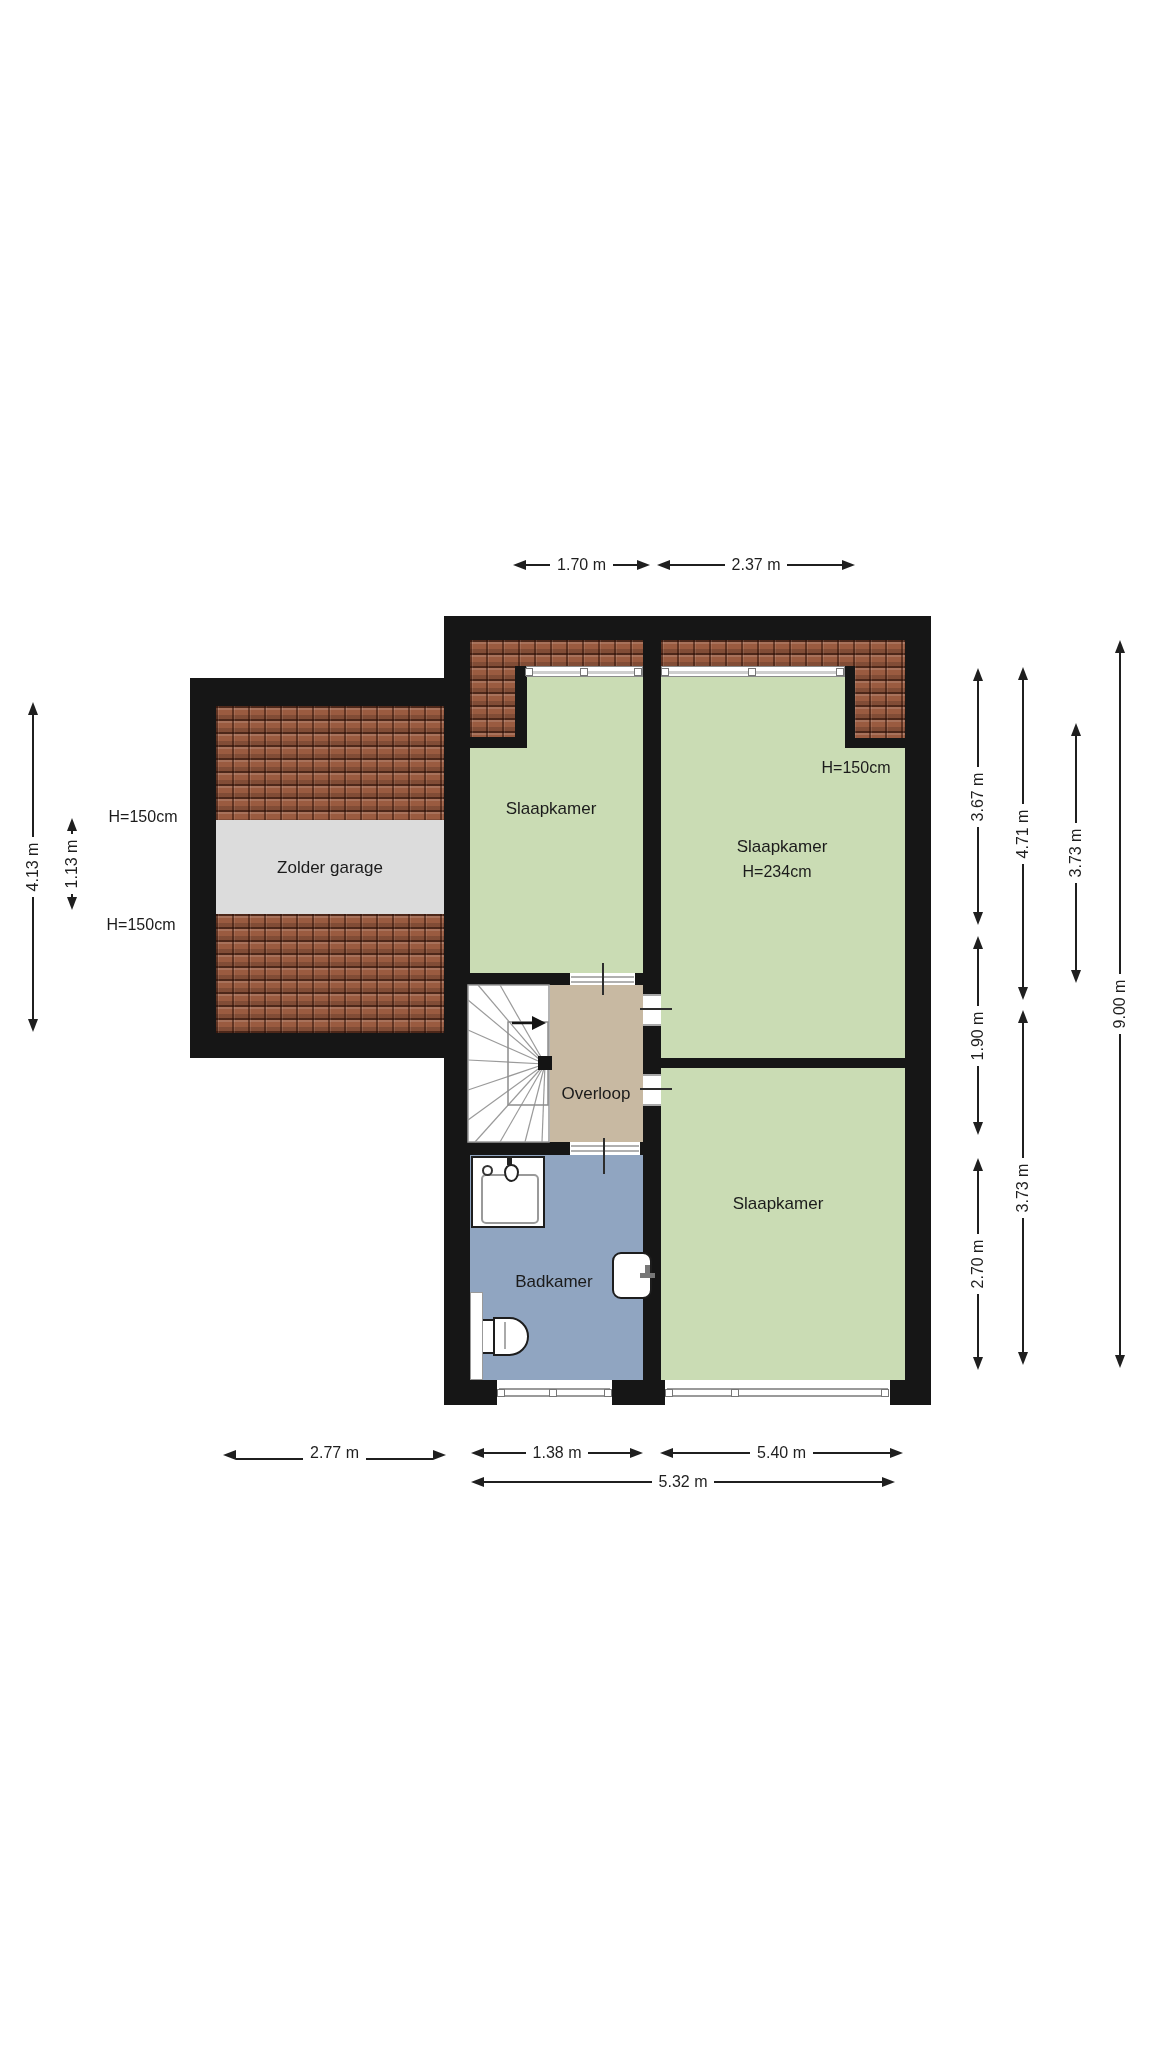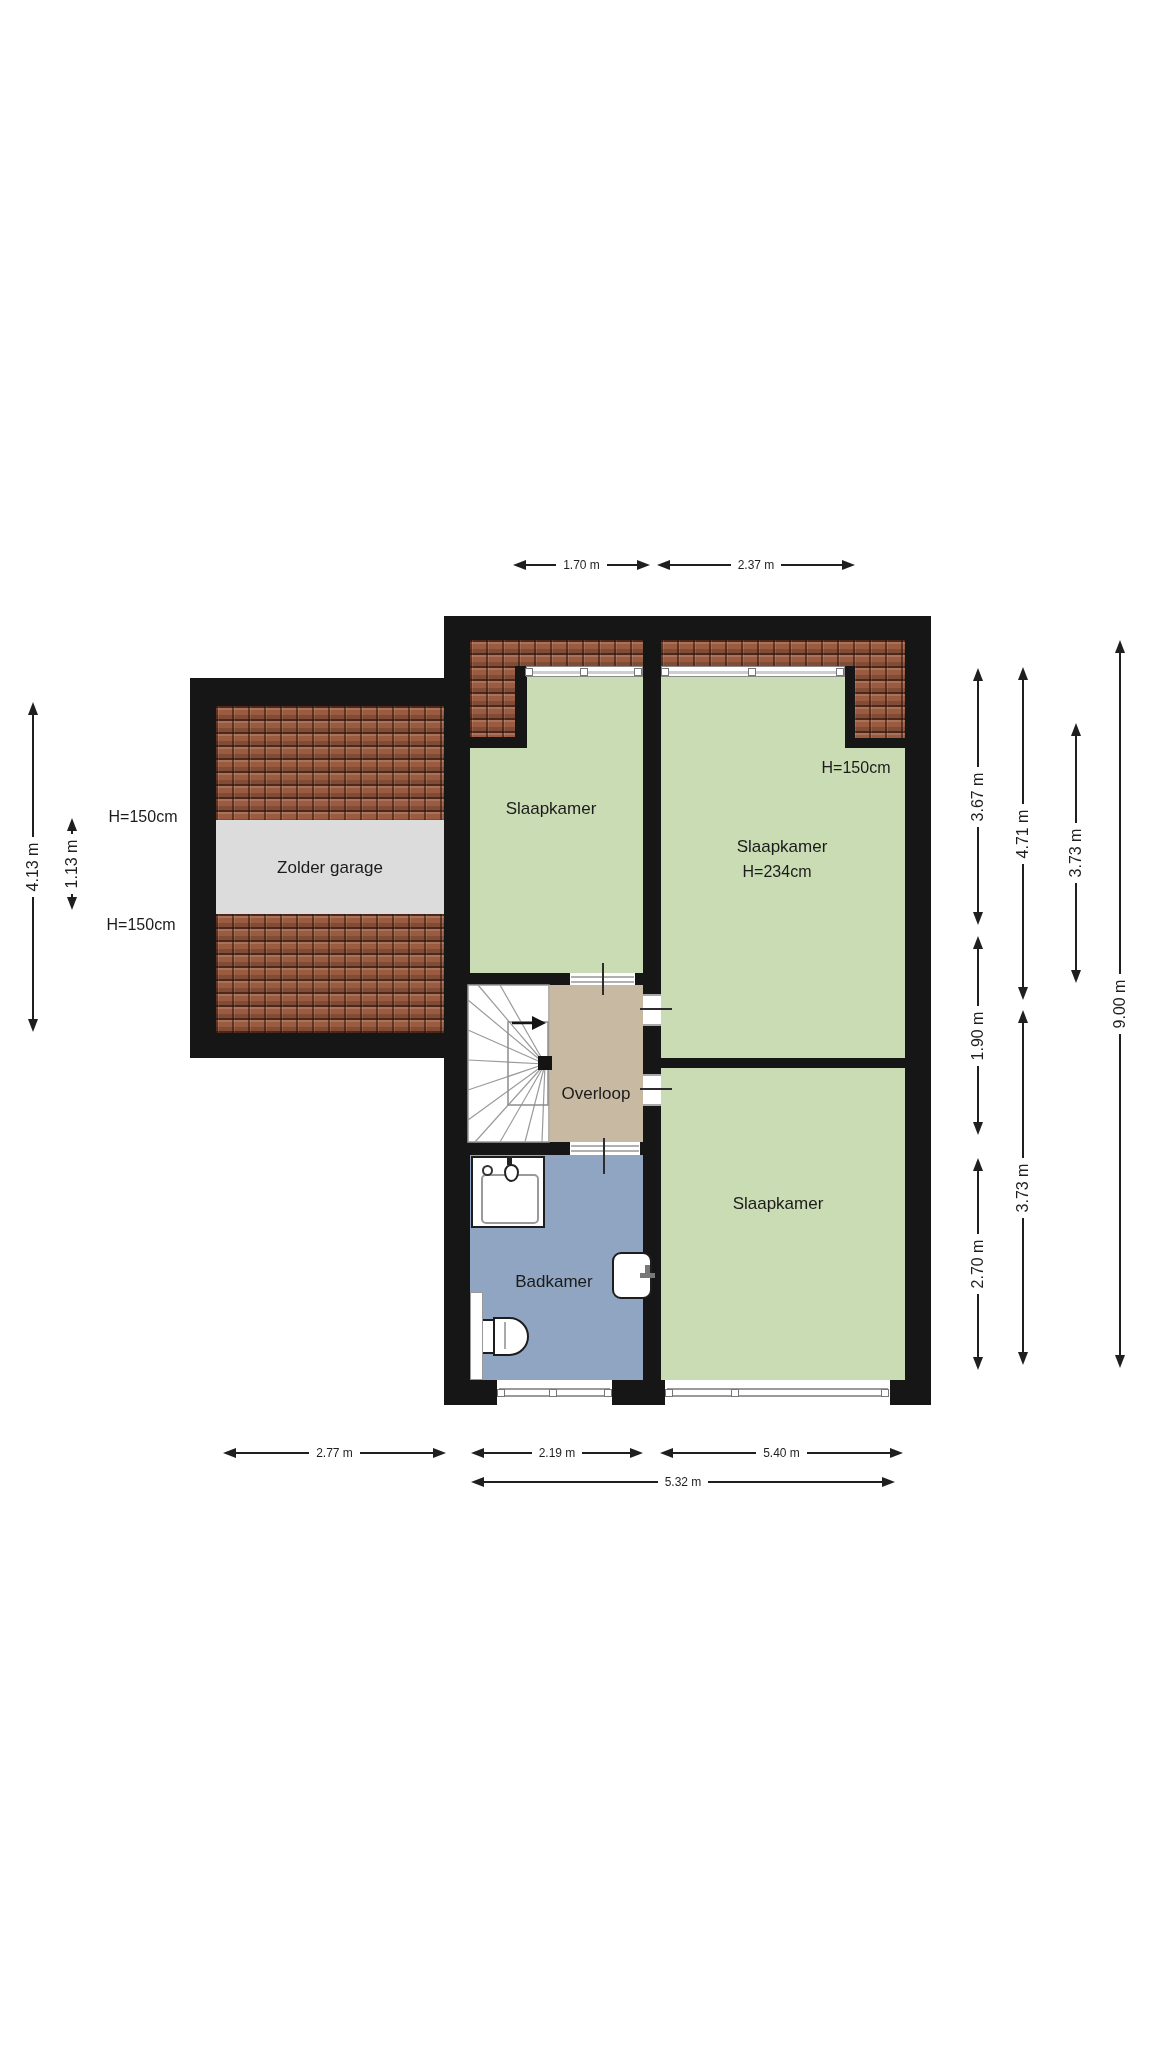--- a/index.html
+++ b/index.html
@@ -13,21 +13,21 @@
   .floor.tan{background:var(--landing-tan);}
   .floor.blue{background:var(--bath-blue);}
   .band{position:absolute;background:var(--garage-band);}
   .roof{position:absolute;background-color:var(--roof-base);
     background-image:
       repeating-linear-gradient(to right, rgba(40,12,4,.50) 0 2px, rgba(255,255,255,.10) 2px 3px, rgba(0,0,0,0) 3px 16px),
       repeating-linear-gradient(to bottom, rgba(30,8,2,.62) 0 2px, rgba(255,255,255,.14) 2px 4px, rgba(0,0,0,0) 4px 9px, rgba(0,0,0,.16) 9px 13px);}
   .rlabel{position:absolute;transform:translate(-50%,-50%);font-size:17px;white-space:nowrap;color:#1b1b1b;}
   .ann{font-size:16px;}
   
-  .hdim{position:absolute;display:flex;align-items:center;height:14px;font-size:12px;color:var(--dim);}
+  .hdim{position:absolute;display:flex;align-items:center;height:14px;font-size:16px;color:var(--dim);}
   .hdim .ln{flex:1;height:2px;background:var(--dim);}
   .hdim .lbl{padding:0 7px;white-space:nowrap;line-height:14px;}
   .vdim{position:absolute;display:flex;flex-direction:column;align-items:center;width:18px;font-size:16px;color:var(--dim);}
   .vdim .ln{flex:1;width:2px;background:var(--dim);}
   .vdim .vslot{height:60px;display:flex;align-items:center;justify-content:center;}
   .vdim .vtxt{transform:rotate(-90deg);white-space:nowrap;}
   .ah{width:0;height:0;display:block;flex:0 0 auto;}
   .ah-l{border-top:5px solid transparent;border-bottom:5px solid transparent;border-right:13px solid var(--dim);}
   .ah-r{border-top:5px solid transparent;border-bottom:5px solid transparent;border-left:13px solid var(--dim);}
   .ah-u{border-left:5px solid transparent;border-right:5px solid transparent;border-bottom:13px solid var(--dim);}
@@ -198,31 +198,31 @@
       <span class="ah ah-r"></span>
   </div>
   <div class="hdim" style="left:657px;top:558px;width:198px;text-align:center;">
     <span class="ah ah-l"></span>
       <span class="ln"></span>
     <span class="lbl">2.37 m</span>
     <span class="ln"></span>
       <span class="ah ah-r"></span>
   </div>
 
-  <div class="hdim" style="left:223px;top:1446px;width:223px;">
+  <div class="hdim" style="left:223px;top:1446px;width:223px;align-items:flex-end;">
     <span class="ah ah-l"></span>
       <span class="ln"></span>
     <span class="lbl">2.77 m</span>
     <span class="ln"></span>
       <span class="ah ah-r"></span>
   </div>
   <div class="hdim" style="left:471px;top:1446px;width:172px;">
     <span class="ah ah-l"></span>
       <span class="ln"></span>
-    <span class="lbl">2.19 m</span>
+    <span class="lbl">1.38 m</span>
     <span class="ln"></span>
       <span class="ah ah-r"></span>
   </div>
   <div class="hdim" style="left:660px;top:1446px;width:243px;">
     <span class="ah ah-l"></span>
       <span class="ln"></span>
     <span class="lbl">5.40 m</span>
     <span class="ln"></span>
       <span class="ah ah-r"></span>
   </div>

